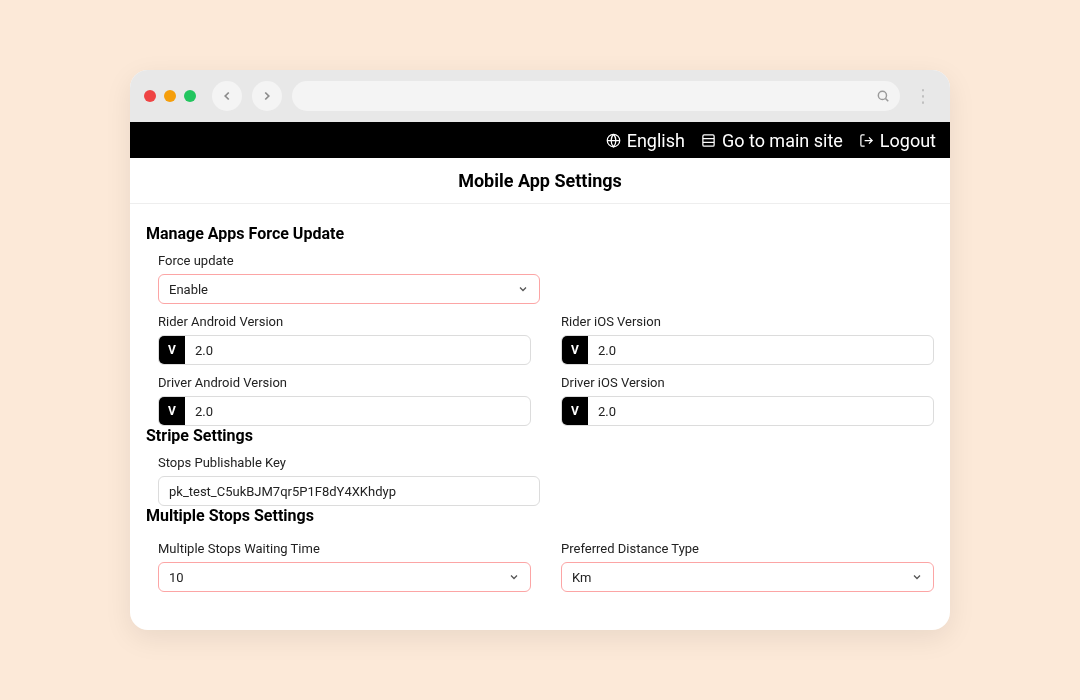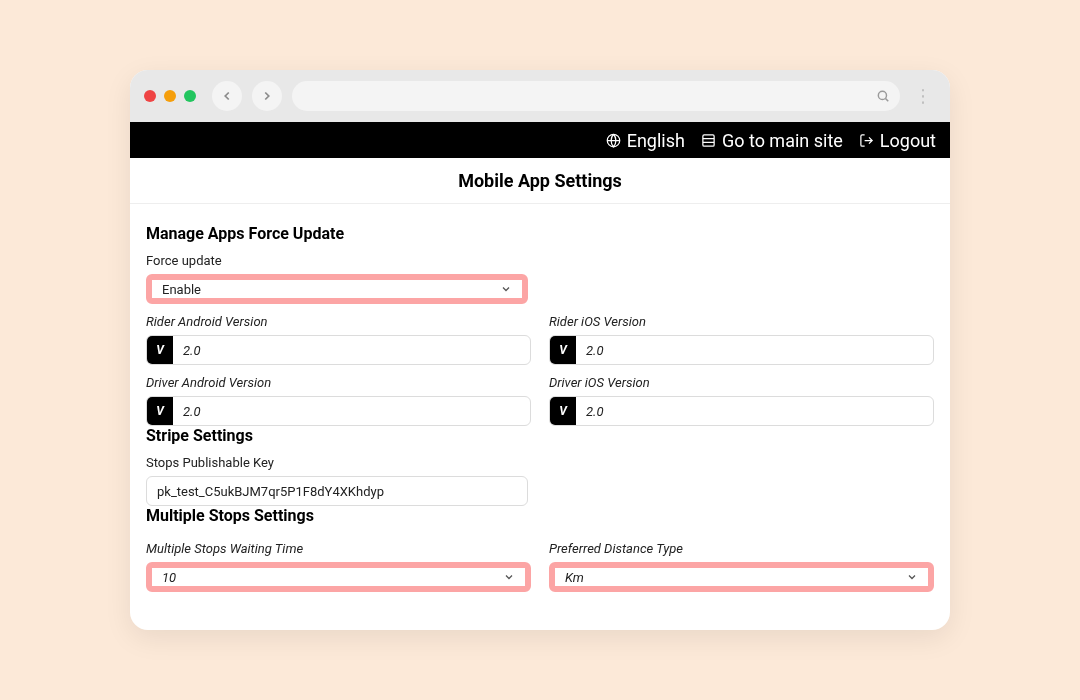--- a/index.html
+++ b/index.html
@@ -16,27 +16,27 @@
   .addr .search { position: absolute; right: 10px; top: 50%; transform: translateY(-50%); color: #9a9a9a; }
   .menu { color: #bdbdbd; font-size: 18px; padding: 0 4px; line-height: 6px; }
   .topbar { background: #000; height: 36px; display: flex; align-items: center; justify-content: flex-end; padding: 0 14px; gap: 16px; color: #fff; font-size: 18px; }
   .toplink { display: flex; align-items: center; gap: 6px; cursor: pointer; }
   .titlebar { padding: 12px 0; text-align: center; font-size: 18px; font-weight: 700; border-bottom: 1px solid #eee; }
   .content { flex: 1; overflow: auto; padding: 16px 16px 6px 16px; }
   .content::-webkit-scrollbar { width: 0; }
   .section-title { font-size: 16px; font-weight: 700; margin-bottom: 6px; }
   .section-title.first { margin-top: 4px; }
   .label { font-size: 13px; color: #222; margin: 10px 0 6px 0; }
-  .row { display: flex; gap: 18px; font-style: italic; }
-  .col { flex: 1; }
+  .row { display: flex; gap: 18px; }
+  .col { flex: 1; margin-left: 12px; }
   .col.half { max-width: 48.5%; }
   .field { display: flex; border: 1px solid #dcdcdc; border-radius: 6px; height: 30px; overflow: hidden; }
   .prefix { width: 26px; background: #000; color: #fff; display: flex; align-items: center; justify-content: center; font-weight: 700; font-size: 12px; }
   .input { flex: 1; padding: 0 10px; font-size: 13px; display: flex; align-items: center; color: #222; }
-  .select { position: relative; border: 6px solid #fca5a5; border-radius: 6px; height: 30px; display: flex; align-items: center; padding: 0 10px; font-size: 13px; color: #222; cursor: pointer; }
+  .select { position: relative; border: 1px solid #fca5a5; border-radius: 6px; height: 30px; display: flex; align-items: center; padding: 0 10px; font-size: 13px; color: #222; cursor: pointer; }
   .chev { position: absolute; right: 10px; top: 50%; transform: translateY(-50%); color: #555; }
   svg { display: block; }
 </style>
 </head>
 <body>
 
 <div class="window">
 
   <div class="chrome">
     <div class="dots">

